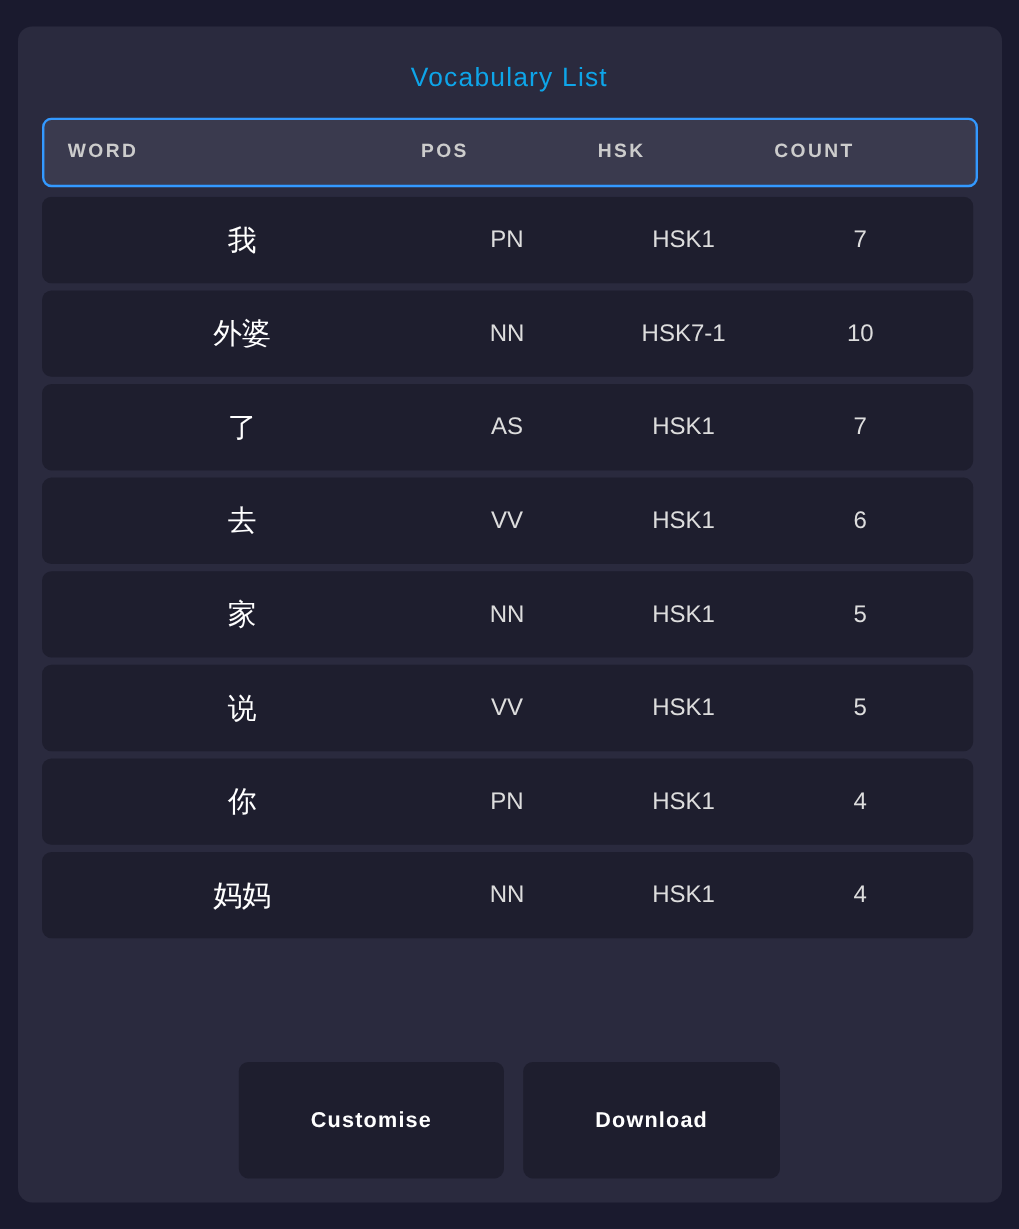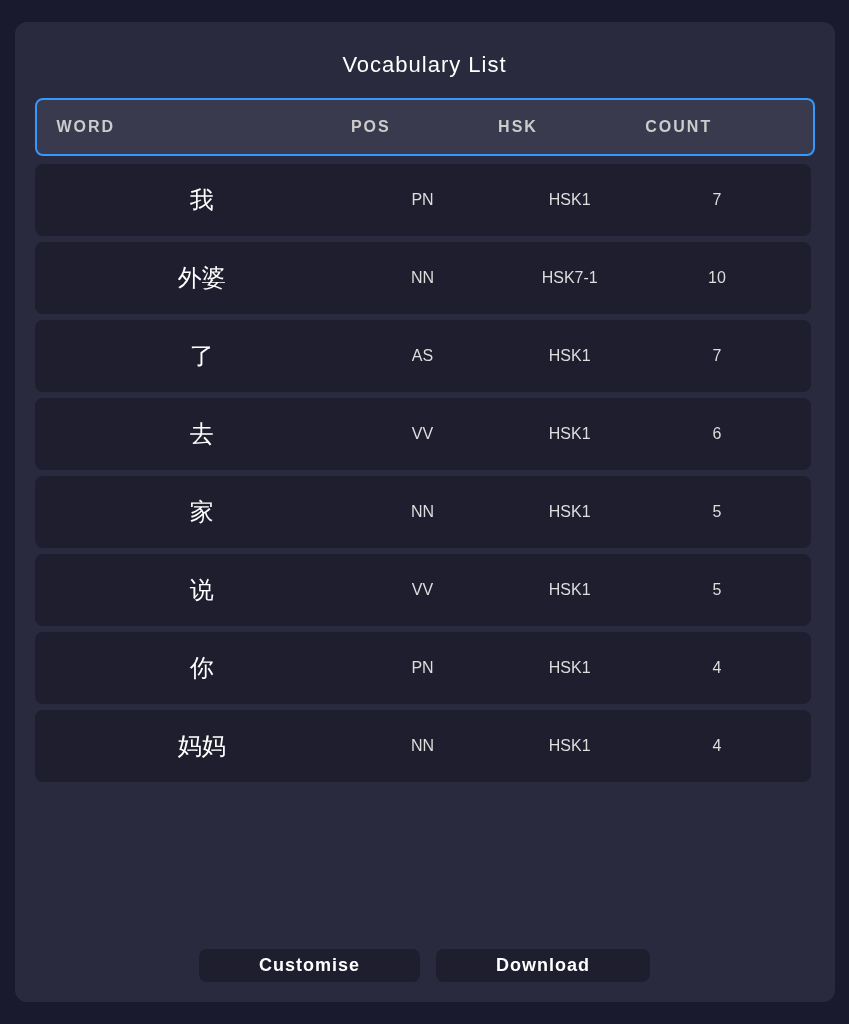--- a/index.html
+++ b/index.html
@@ -24,21 +24,21 @@
       min-height: 980px;
       padding: 30px 20px 20px 20px;
       display: flex;
       flex-direction: column;
       gap: 16px;
       position: relative;
     }
 
     .modal-title {
       text-align: center;
-      color: #ffffff;
+      color: #0ea5e9;
       font-size: 22px;
       font-weight: 500;
       letter-spacing: 1px;
       margin-bottom: 4px;
     }
 
     .table-wrapper {
       flex: 1;
       overflow: hidden;
       position: relative;
@@ -92,42 +92,42 @@
       display: grid;
       grid-template-columns: 1fr 0.5fr 0.5fr 0.5fr;
       background-color: #1e1e2e;
       border-radius: 8px;
       padding: 20px 20px;
       align-items: center;
     }
 
     .row-cell {
       color: #dddddd;
-      font-size: 16px;
+      font-size: 20px;
       text-align: center;
     }
 
     .row-cell.word {
       font-size: 24px;
       color: #ffffff;
     }
 
     .footer-buttons {
       display: flex;
       justify-content: center;
       gap: 16px;
       margin-top: 10px;
     }
 
     .btn {
       background-color: #1e1e2e;
       color: #ffffff;
       border: none;
       border-radius: 8px;
-      padding: 6px 60px;
+      padding: 38px 60px;
       font-size: 18px;
       font-weight: 600;
       cursor: pointer;
       letter-spacing: 1px;
       transition: background-color 0.2s;
     }
   </style>
 </head>
 <body>
 

